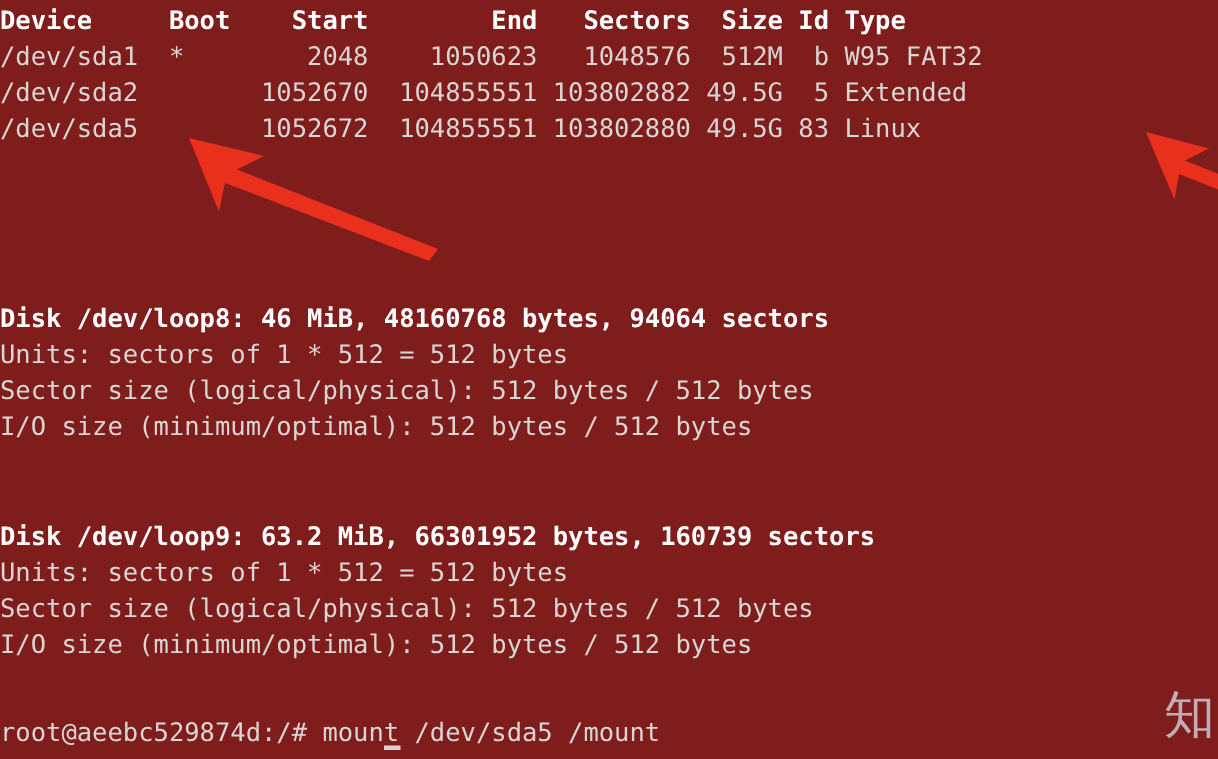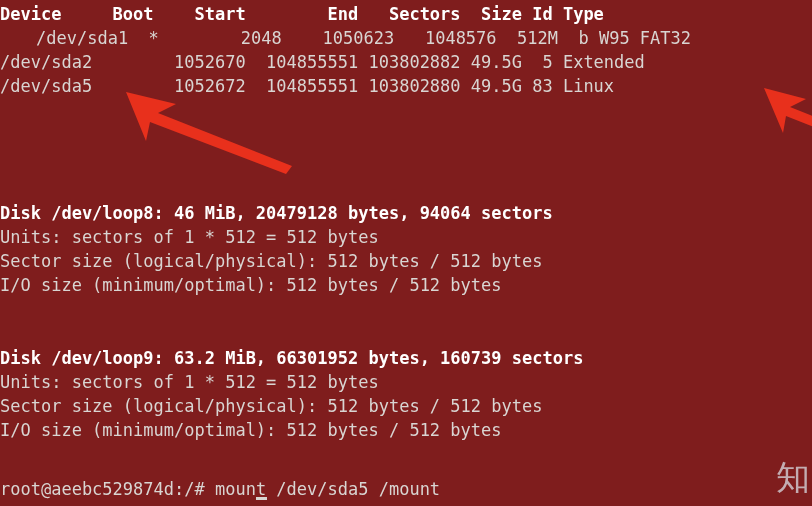--- a/index.html
+++ b/index.html
@@ -60,25 +60,25 @@
     width: 34px;
     height: 44px;
   }
 </style>
 </head>
 <body>
 
 <div id="terminal">
 
   <div class="line bold" style="top:2px;">Device     Boot    Start        End   Sectors  Size Id Type</div>
-  <div class="line" style="top:26px;margin-left:36px;">/dev/sda1  *        2048    1050623   1048576  512M  b W95 FAT32</div>
+  <div class="line" style="top:26px;">/dev/sda1  *        2048    1050623   1048576  512M  b W95 FAT32</div>
   <div class="line" style="top:50px;">/dev/sda2        1052670  104855551 103802882 49.5G  5 Extended</div>
   <div class="line" style="top:74px;text-align:center;">/dev/sda5        1052672  104855551 103802880 49.5G 83 Linux</div>
 
-  <div class="line bold" style="top:201px;">Disk /dev/loop8: 46 MiB, 20479128 bytes, 94064 sectors</div>
+  <div class="line bold" style="top:201px;">Disk /dev/loop8: 46 MiB, 48160768 bytes, 94064 sectors</div>
   <div class="line" style="top:225px;">Units: sectors of 1 * 512 = 512 bytes</div>
   <div class="line" style="top:249px;">Sector size (logical/physical): 512 bytes / 512 bytes</div>
   <div class="line" style="top:273px;">I/O size (minimum/optimal): 512 bytes / 512 bytes</div>
 
   <div class="line bold" style="top:346px;">Disk /dev/loop9: 63.2 MiB, 66301952 bytes, 160739 sectors</div>
   <div class="line" style="top:370px;">Units: sectors of 1 * 512 = 512 bytes</div>
   <div class="line" style="top:394px;">Sector size (logical/physical): 512 bytes / 512 bytes</div>
   <div class="line" style="top:418px;">I/O size (minimum/optimal): 512 bytes / 512 bytes</div>
 
 

